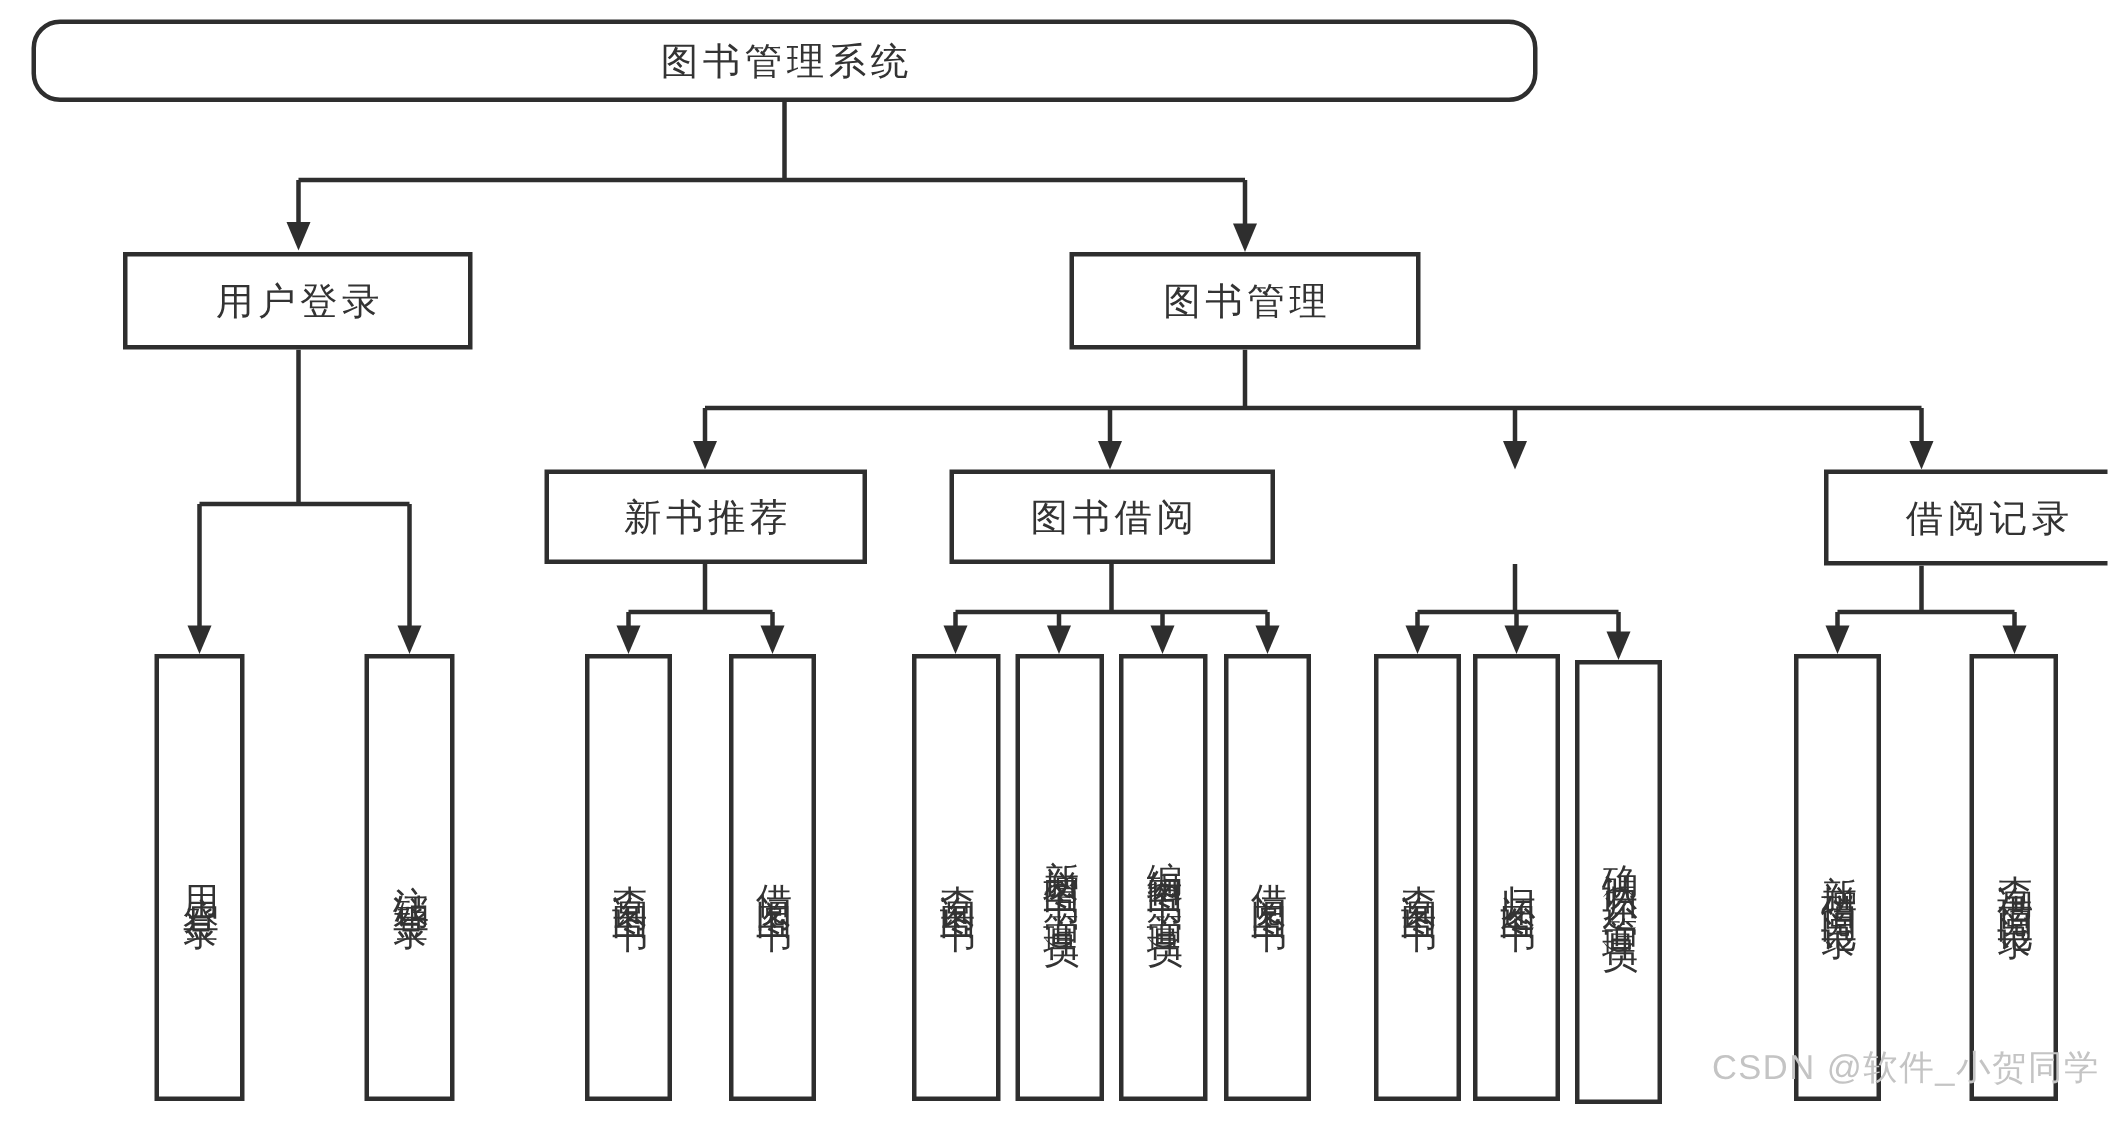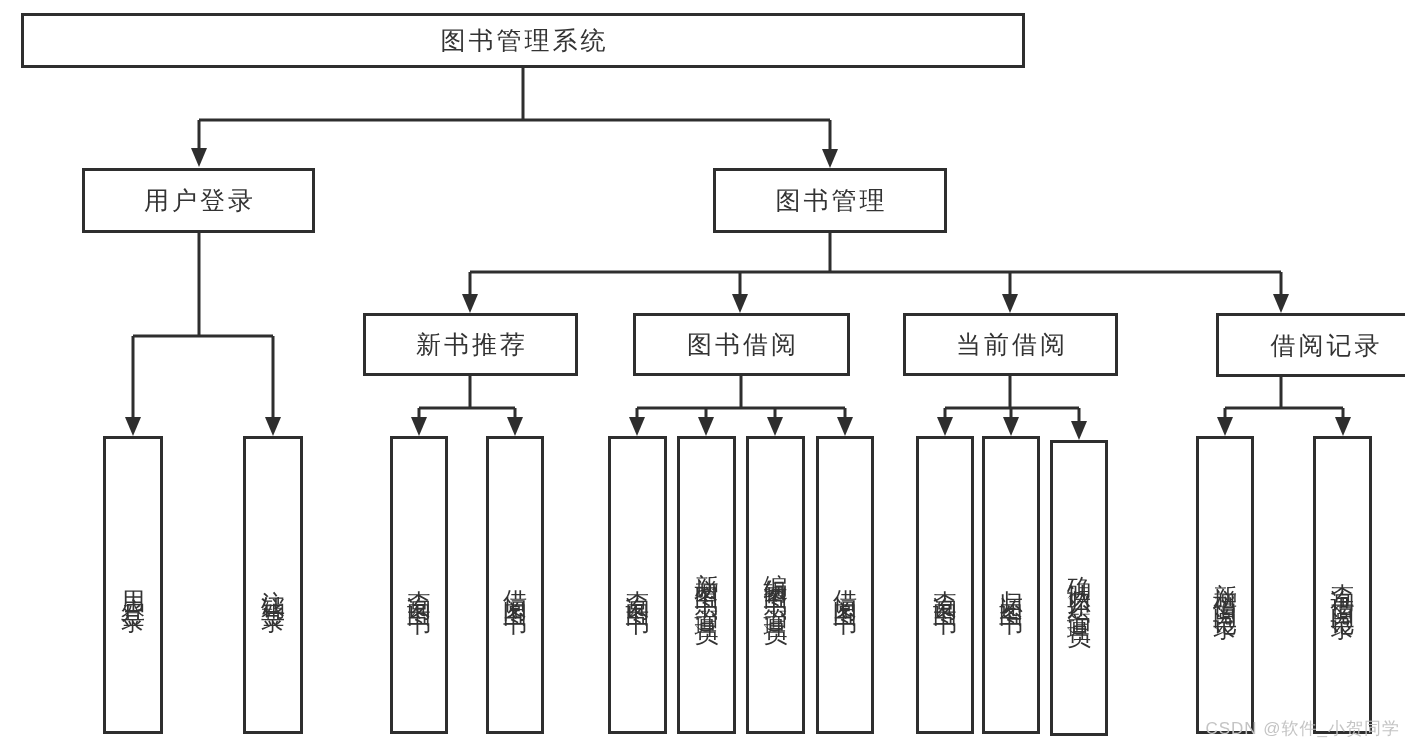--- a/index.html
+++ b/index.html
@@ -47,23 +47,23 @@
   .leaf .label{
     writing-mode:vertical-rl;
     text-orientation:mixed;
     font-size:24px;
     letter-spacing:7px;
     line-height:1;
   }
   .watermark{
     position:absolute;
     right:5px;
-    bottom:7px;
+    bottom:20px;
     color:var(--watermark);
-    font-size:17px;
+    font-size:23px;
     letter-spacing:1px;
     white-space:nowrap;
   }
 </style>
 </head>
 <body>
 
 <div class="canvas">
 
   <svg class="connectors" viewBox="0 0 1405 747" xmlns="http://www.w3.org/2000/svg">
@@ -93,39 +93,36 @@
       <polygon class="arrowhead" points="767,417 783,417 775,436"></polygon>
       <polygon class="arrowhead" points="837,417 853,417 845,436"></polygon>
       <polygon class="arrowhead" points="937,417 953,417 945,436"></polygon>
       <polygon class="arrowhead" points="1003,417 1019,417 1011,436"></polygon>
       <polygon class="arrowhead" points="1071,421 1087,421 1079,440"></polygon>
       <polygon class="arrowhead" points="1217,417 1233,417 1225,436"></polygon>
       <polygon class="arrowhead" points="1335,417 1351,417 1343,436"></polygon>
     </g>
   </svg>
 
-  <div class="node" style="left:21px;top:13px;width:1004px;height:55px;">
+  <div class="node" style="left:21px;top:13px;width:1004px;height:55px;border-radius:19px;">
     <span>图书管理系统</span>
   </div>
 
   <div class="node" style="left:82px;top:168px;width:233px;height:65px;">
     <span>用户登录</span>
   </div>
   <div class="node" style="left:713px;top:168px;width:234px;height:65px;">
     <span>图书管理</span>
   </div>
 
   <div class="node" style="left:633px;top:313px;width:217px;height:63px;">
     <span>图书借阅</span>
   </div>
   <div class="node" style="left:363px;top:313px;width:215px;height:63px;">
     <span>新书推荐</span>
-  </div>
-  <div class="node" style="left:903px;top:313px;width:215px;height:63px;">
-    <span>当前借阅</span>
   </div>
   <div class="node" style="left:1172px;top:313px;width:218px;height:64px;margin-left:44px;">
     <span>借阅记录</span>
   </div>
 
   <div class="leaf" style="left:103px;top:436px;width:60px;height:298px;">
     <span class="label">用户登录</span>
   </div>
   <div class="leaf" style="left:243px;top:436px;width:60px;height:298px;">
     <span class="label">注销登录</span>

